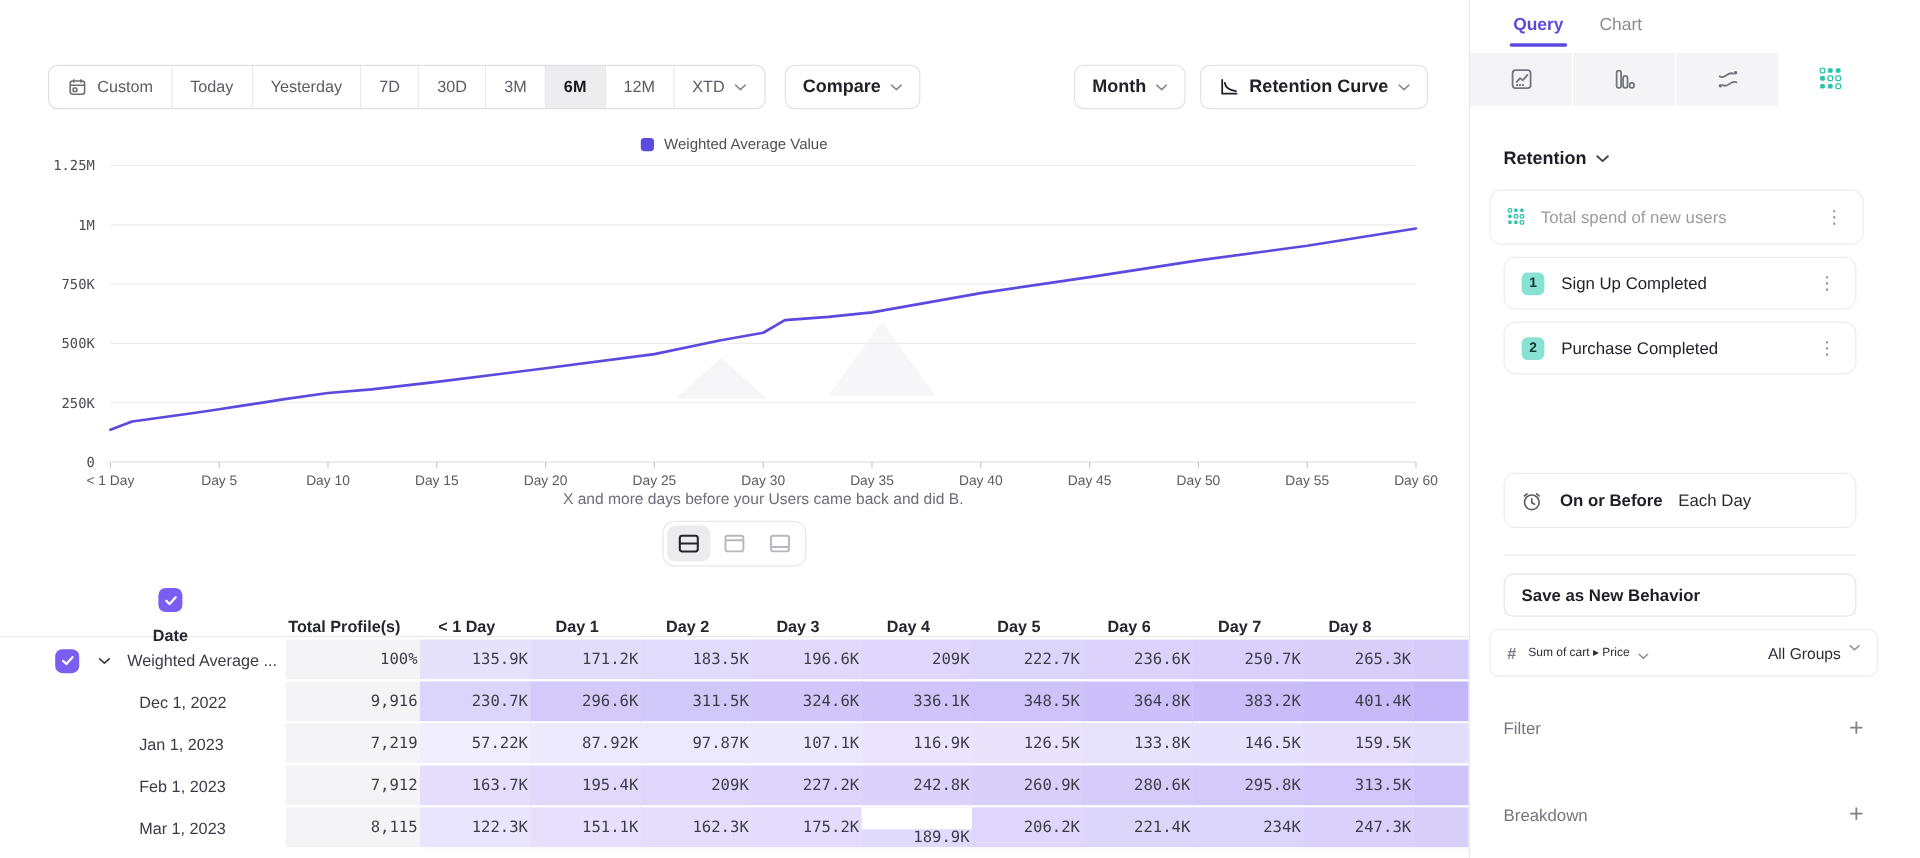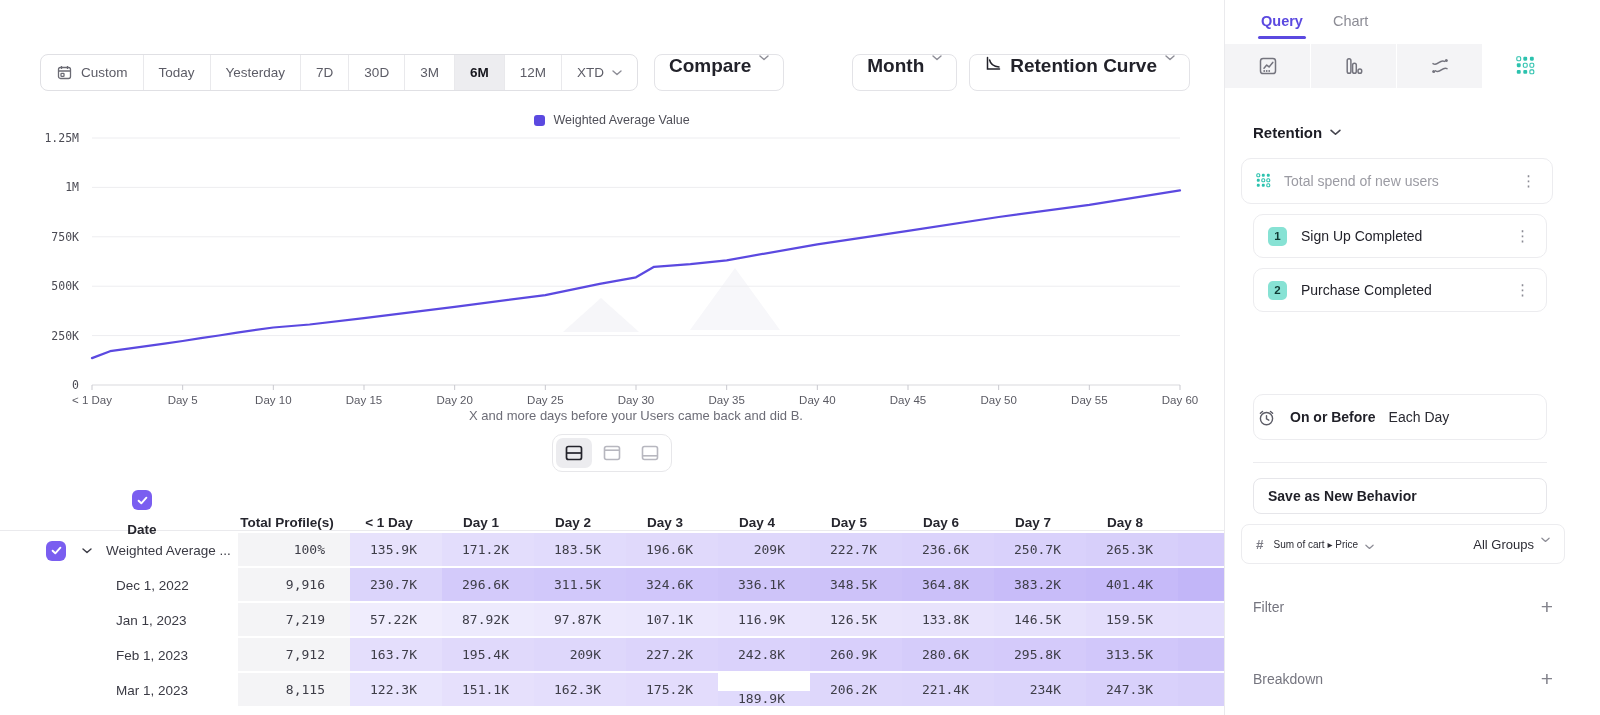--- a/index.html
+++ b/index.html
@@ -7,40 +7,40 @@
   body { font-family:"Liberation Sans", sans-serif; }
   #app { position:relative; width:1600px; height:715px; background:#fff; overflow:hidden; }
   .mono { font-family:"DejaVu Sans Mono", monospace; }
 
   
   .toolbar { position:absolute; top:54px; left:40px; width:1150px; display:flex; align-items:center; }
   .seg-control { display:flex; border:1px solid #e0e0e4; border-radius:8px; overflow:hidden; height:37px; background:#fff; }
   .seg { display:flex; align-items:center; gap:8px; padding:0 15px; font-size:13.5px; color:#5c5c66; border-left:1px solid #e9e9ec; cursor:pointer; white-space:nowrap; }
   .seg:first-child { border-left:none; }
   .seg.active { background:#ededf0; color:#16161d; font-weight:700; }
-  .btn { display:flex; gap:8px; height:37px; padding:0 14px; border:1px solid #e3e3e7; border-radius:8px; background:#fff; font-size:19px; font-weight:600; color:#22222a; cursor:pointer; }
+  .btn { display:flex; align-items:center; gap:8px; height:37px; padding:0 14px; border:1px solid #e3e3e7; border-radius:8px; background:#fff; font-size:15px; font-weight:600; color:#22222a; cursor:pointer; }
   .compare { margin-left:16px; }
   .toolbar-right { margin-left:auto; display:flex; gap:12px; }
   .chev { color:#8d8d96; display:inline-flex; }
 
   
   .legend { position:absolute; top:113px; left:0; width:1224px; display:flex; justify-content:center; align-items:center; gap:8px; font-size:12.5px; color:#4f4f58; }
   .legend-swatch { width:11px; height:11px; border-radius:3px; }
   #chartSvg { position:absolute; top:104px; left:0; }
   .caption { position:absolute; top:408px; left:92px; width:1088px; text-align:center; font-size:13px; color:#6d6d77; }
   .view-toggle { position:absolute; top:434px; left:0; width:1224px; display:flex; justify-content:center; }
   .vt-box { display:flex; gap:2px; border:1px solid #e7e7ea; border-radius:10px; padding:3px; background:#fff; }
   .vt-btn { width:36px; height:30px; border-radius:7px; display:flex; align-items:center; justify-content:center; cursor:pointer; }
   .vt-btn.active { background:#ececef; }
 
   
   .rtable { position:absolute; top:490px; left:0; width:1224px; bottom:0; overflow:hidden; }
   .trow { display:flex; height:35px; align-items:stretch; }
   .trow.head { height:41px; border-bottom:1px solid #eaeaed; margin-bottom:2px; }
-  .tcell { display:flex; align-items:center; justify-content:flex-end; padding-right:25px; font-size:13px; color:#3d3d47; }
+  .tcell { display:flex; align-items:center; justify-content:flex-end; padding-right:2px; font-size:13px; color:#3d3d47; }
   .tcell.heat, .tcell.total { border-bottom:2px solid #fff; }
   .tcell.total { background:#f4f4f6; }
   .hcell { display:flex; align-items:center; justify-content:flex-end; padding-right:14px; font-size:13.5px; font-weight:700; color:#26262e;flex-direction:column; }
   .datecell { justify-content:flex-start; padding-right:0; }
   .checkbox { width:20px; height:20px; border-radius:6px; background:#7a5ef0; display:inline-flex; align-items:center; justify-content:center; flex:0 0 auto; cursor:pointer; }
   .rowlabel { font-size:13.5px; color:#3a3a44; }
 
   
   .panel { position:absolute; left:1224px; top:0; width:376px; height:715px; background:#fff; border-left:1px solid #eaeaed; }
   .ptabs { position:absolute; top:0; left:36px; height:42px; display:flex; gap:30px; align-items:center; }
@@ -54,21 +54,21 @@
   .behavior-card { position:absolute; top:158px; left:16px; width:312px; height:46px; border:1px solid #ececef; border-radius:10px; display:flex; align-items:center; gap:12px; padding:0 14px; cursor:pointer; }
   .behavior-title { font-size:14px; color:#9b9ba3; flex:1; }
   .kebab { font-size:15px; color:#8b8b94; cursor:pointer; padding:0 2px; }
   #steps { position:absolute; top:214px; left:28px; width:294px; }
   .step-card { height:44px; border:1px solid #ececef; border-radius:10px; display:flex; align-items:center; gap:14px; padding:0 14px; margin-bottom:10px; background:#fff; cursor:pointer; }
   .badge { width:19px; height:19px; border-radius:5px; background:#87e2d4; color:#113b34; font-size:11.5px; font-weight:700; display:flex; align-items:center; justify-content:center; flex:0 0 auto; }
   .step-label { font-size:14px; color:#23232b; flex:1; }
   .criteria-row { position:absolute; top:358px; left:28px; width:294px; display:flex; justify-content:space-between; align-items:center; }
   .criteria-label { font-size:14.5px; font-weight:700; color:#1d1d25; }
   .advanced { font-size:13px; color:#8d8d96; display:flex; align-items:center; gap:6px; cursor:pointer; }
-  .criteria-card { position:absolute; top:394px; left:28px; width:294px; height:46px; border:1px solid #ececef; border-radius:10px; display:flex; align-items:center; gap:13px; padding:0 2px; cursor:pointer; }
+  .criteria-card { position:absolute; top:394px; left:28px; width:294px; height:46px; border:1px solid #ececef; border-radius:10px; display:flex; align-items:center; gap:13px; padding:0 12px; cursor:pointer; }
   .cond { font-size:14px; font-weight:700; color:#1f1f27; }
   .window { font-size:14px; color:#2a2a32; }
   .divider { position:absolute; top:462px; left:28px; width:294px; border:none; border-top:1px solid #ececef; }
   .save-btn { position:absolute; top:478px; left:28px; width:294px; height:36px; border:1px solid #e6e6ea; border-radius:8px; background:#fff; text-align:left; padding:0 14px; font-size:14px; font-weight:600; color:#1f1f27; font-family:"Liberation Sans",sans-serif; cursor:pointer; }
   .prop-row { position:absolute; top:524px; left:16px; width:324px; height:40px; border:1px solid #ececef; border-radius:8px; display:flex; align-items:center; gap:10px; padding:0 14px; }
   .hash { font-size:13.5px; font-weight:700; color:#7c7c85; }
   .prop-label { font-size:10px; font-weight:500; color:#2c2c34; display:flex; align-items:flex-end; gap:7px; cursor:pointer; }
   .groups { margin-left:auto; font-size:13px; color:#2c2c34; display:flex; align-items:flex-start; gap:7px; cursor:pointer; }
   .add-row { position:absolute; left:28px; width:300px; display:flex; justify-content:space-between; align-items:center; }
   .add-label { font-size:14px; color:#75757f; }

